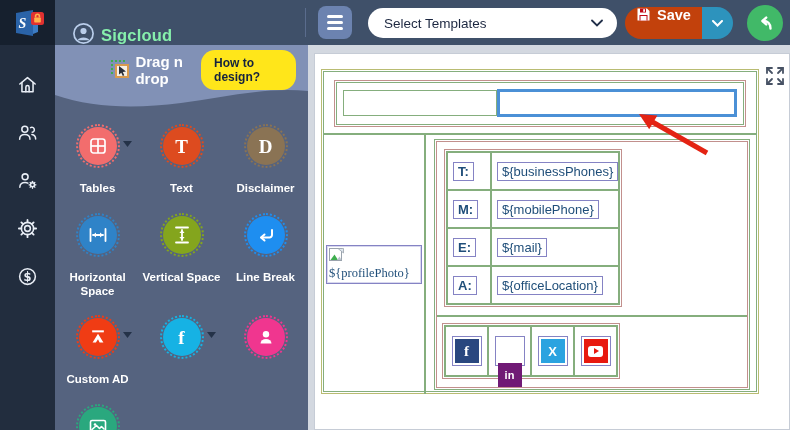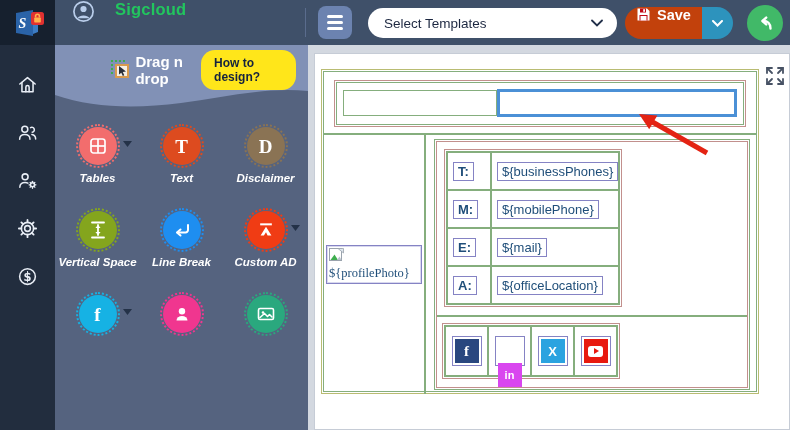--- a/index.html
+++ b/index.html
@@ -3,21 +3,21 @@
 <meta charset="utf-8">
 <style>
   * { margin:0; padding:0; box-sizing:border-box; }
   html,body { width:790px; height:430px; overflow:hidden; }
   body { font-family:"Liberation Sans", sans-serif; }
   .app { position:relative; width:790px; height:430px; background:#d3d8e0; overflow:hidden; }
 
   
   .topbar { position:absolute; left:0; top:0; width:790px; height:45px; background:#3f5069; z-index:5; }
   .logo-block { position:absolute; left:0; top:0; width:55px; height:45px; background:#16202e; display:flex; align-items:center; justify-content:center; }
-  .brand { position:absolute; left:72px; top:0; height:45px; display:flex; align-items:flex-start; gap:20px; color:#22c55e; }
+  .brand { position:absolute; left:72px; top:0; height:45px; display:flex; align-items:flex-end; gap:6px; color:#86efac; }
   .brand-name { font-size:16.5px; font-weight:bold; letter-spacing:.2px; }
   .top-divider { position:absolute; left:305px; top:8px; width:1px; height:29px; background:#5a6c8d; }
   .hamburger { position:absolute; left:318px; top:6px; width:34px; height:33px; background:#6c83b0; border-radius:8px; display:flex; flex-direction:column; align-items:center; justify-content:center; gap:3.5px; cursor:pointer; }
   .hamburger span { display:block; width:16px; height:2.6px; background:#fff; border-radius:2px; }
   .tpl-select { position:absolute; left:368px; top:8px; width:249px; height:30px; background:#fff; border-radius:15px; display:flex; align-items:center; justify-content:space-between; padding:0 14px 0 16px; cursor:pointer; }
   .tpl-select .lbl { font-size:13.5px; color:#1c2740; }
   .save-group { position:absolute; left:625px; top:7px; height:32px; display:flex; cursor:pointer; }
   .save-main { width:77px; background:#c2410c; border-radius:16px 0 0 16px; display:flex; justify-content:center; gap:6px; color:#fff; font-size:14.5px; font-weight:bold; }
   .save-caret { width:31px; background:#2d93bd; border-radius:0 16px 16px 0; display:flex; align-items:center; justify-content:center; }
   .undo-btn { position:absolute; left:747px; top:5px; width:36px; height:36px; border-radius:50%; background:#41b968; display:flex; align-items:center; justify-content:center; cursor:pointer; }
@@ -34,21 +34,21 @@
   .drag-ico .dots-t { position:absolute; left:0; top:0; width:14px; border-top:2px dotted #3fae4e; }
   .drag-ico .dots-l { position:absolute; left:0; top:0; height:14px; border-left:2px dotted #3fae4e; }
   .drag-ico .sq { position:absolute; left:4px; top:4px; width:14px; height:14px; border:2px solid #d89a4e; background:#f5efe6; display:flex; align-items:center; justify-content:center; }
   .panel-title { color:#fff; font-size:15px; font-weight:bold; margin-left:9px; }
   .help-pill { margin-left:auto; margin-right:12px; background:#ffe61a; color:#15233f; font-size:12px; font-weight:bold; padding:6px 13px; border-radius:14px; cursor:pointer; }
   .tools { position:absolute; left:0; top:72px; width:253px; display:grid; grid-template-columns:84px 84px 84px; justify-content:center; row-gap:10px; }
   .tool { position:relative; display:flex; flex-direction:column; align-items:center; padding-top:10px; min-height:74px; cursor:pointer; }
   .tool-circle { width:38px; height:38px; border-radius:50%; display:flex; align-items:center; justify-content:center; color:#fff; outline:2px dotted; outline-offset:1px; }
   .tool-circle .glyph { font-weight:bold; font-size:19px; line-height:1; }
   .tool-caret { position:absolute; right:8px; top:24px; }
-  .tool-label { margin-top:7px; color:#fff; font-size:11.5px; font-weight:600; text-align:center; line-height:1.2;font-style:italic; }
+  .tool-label { margin-top:17px; color:#fff; font-size:11.5px; font-weight:600; text-align:center; line-height:1.2; }
 
   
   .main { position:absolute; left:308px; top:45px; width:482px; height:385px; background:#d3d8e0; }
   .page { position:absolute; left:6px; top:8px; width:476px; height:377px; background:#fff; border:1px solid #c6ccd6; }
   .expand-btn { position:absolute; left:448px; top:10px; width:24px; height:24px; cursor:pointer; display:flex; align-items:center; justify-content:center; }
 
   .sig { position:absolute; left:6px; top:15px; width:438px; height:325px; border:1px solid #b9bc72; padding:1px; }
   .sig-in { width:100%; height:100%; border:1px solid #85ae7d; display:flex; flex-direction:column; }
 
   .banner-row { padding:8px 10px 6px 10px; }
@@ -243,20 +243,32 @@
         <div class="tool-label">Text</div>
       </div>
 
       <div class="tool">
         <div class="tool-circle" style="background-color: rgb(138, 115, 84); outline-color: rgb(138, 115, 84);">
             <span class="glyph" style="font-family:'Liberation Serif',serif;">D</span>
           </div>
         <div class="tool-label">Disclaimer</div>
       </div>
 
+      <div class="tool">
+        <div class="tool-circle" style="background-color: rgb(47, 131, 200); outline-color: rgb(47, 131, 200);">
+          <svg width="20" height="16" viewBox="0 0 20 16" stroke="#fff" stroke-width="1.8" stroke-linecap="round" fill="#fff">
+              <line x1="2.5" y1="2" x2="2.5" y2="14"></line>
+              <line x1="17.5" y1="2" x2="17.5" y2="14"></line>
+              <line x1="5" y1="8" x2="15" y2="8"></line>
+              <path d="M5,8 l3,-2.6 v5.2 Z" stroke="none"></path>
+              <path d="M15,8 l-3,-2.6 v5.2 Z" stroke="none"></path>
+            </svg>
+        </div>
+        <div class="tool-label">Horizontal Space</div>
+      </div>
 
       <div class="tool">
         <div class="tool-circle" style="background-color: rgb(132, 165, 29); outline-color: rgb(132, 165, 29);">
           <svg width="16" height="20" viewBox="0 0 16 20" stroke="#fff" stroke-width="1.8" stroke-linecap="round" fill="#fff">
               <line x1="2" y1="2.5" x2="14" y2="2.5"></line>
               <line x1="2" y1="17.5" x2="14" y2="17.5"></line>
               <line x1="8" y1="5" x2="8" y2="15"></line>
               <path d="M8,5 l-2.6,3 h5.2 Z" stroke="none"></path>
               <path d="M8,15 l-2.6,-3 h5.2 Z" stroke="none"></path>
             </svg>
@@ -404,21 +416,21 @@
                   <div class="social-section">
                     <div class="social-wrap">
                       <div class="stable">
                         <div class="scell">
                           <div class="social-box">
                             <div class="s-ic" style="font-size: 15px; font-family: &quot;Liberation Serif&quot;, serif; background-color: rgb(41, 71, 127);">f</div>
                           </div>
                         </div>
                         <div class="scell">
                           <div class="social-box">
-                            <div class="s-ic" style="font-size: 11px; background-color: #d946ef; margin-top: 48px;">in</div>
+                            <div class="s-ic" style="font-size: 11px; background-color: #701a75; margin-top: 48px;">in</div>
                           </div>
                         </div>
                         <div class="scell">
                           <div class="social-box">
                             <div class="s-ic" style="font-size: 13px; background-color: rgb(43, 163, 224);">X</div>
                           </div>
                         </div>
                         <div class="scell">
                           <div class="social-box">
                             <div class="s-ic" style="background-color: rgb(232, 25, 15);">

